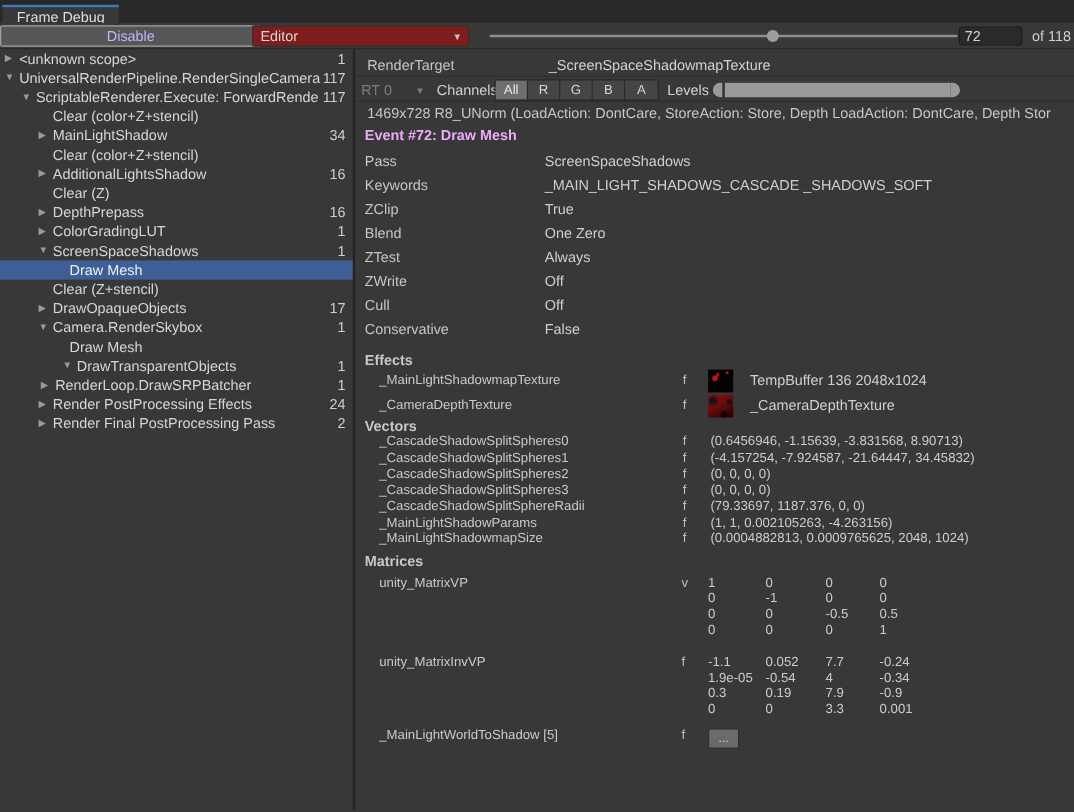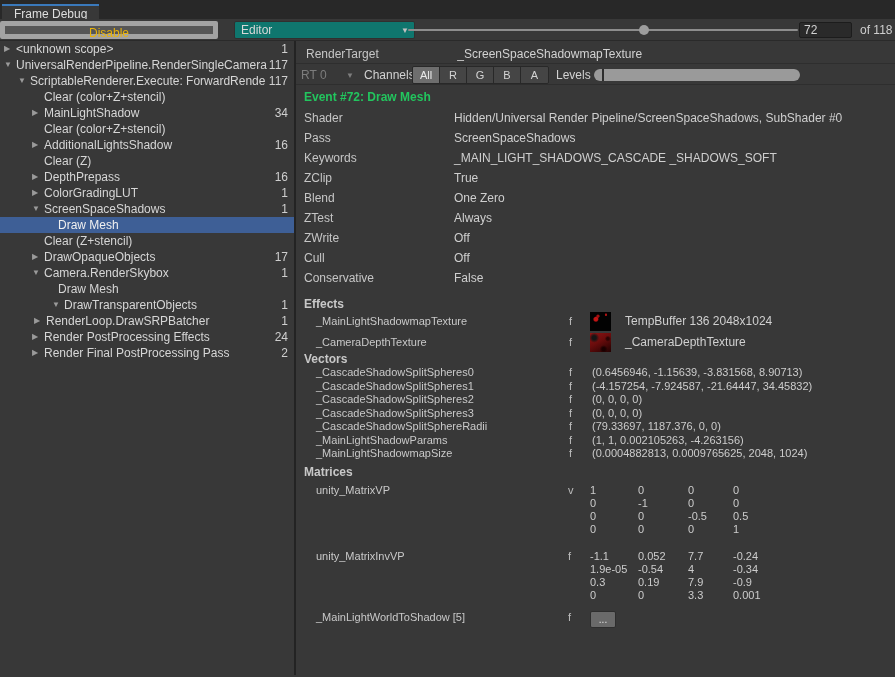--- a/index.html
+++ b/index.html
@@ -14,24 +14,24 @@
 
   
   .tabbar { height:19px; background:#282828; position:relative; }
   .tab { position:absolute; left:2px; top:4px; height:19px; background:#383838;
          border-top:2px solid #3a79bb; padding:0 12px; line-height:16px;
          color:#dedede; white-space:nowrap; }
 
   
   .toolbar { height:22px; background:#383838; position:relative; border-bottom:1px solid #2a2a2a; }
   .disable-btn { position:absolute; left:0; top:2px; width:218px; height:18px;
-                 background:#565656; border:5px solid #a3a3a3; border-radius:2px;
-                 color:#eab308; font:inherit; text-align:center; }
-  .dropdown { position:absolute; left:234px; top:2px; width:181px; height:18px;
-              background:#0f766e; border:1px solid #303030; border-radius:2px;
+                 background:#565656; border:1px solid #a3a3a3; border-radius:2px;
+                 color:#c4b5fd; font:inherit; text-align:center; }
+  .dropdown { position:absolute; left:210px; top:2px; width:181px; height:18px;
+              background:#7f1d1d; border:1px solid #303030; border-radius:2px;
               line-height:16px; padding-left:6px; color:#d8d8d8; }
   .dd-arrow { position:absolute; right:5px; top:1px; font-size:8px; color:#c0c0c0; }
   .dd-arrow.dim { color:#7d7d7d; }
   .event-slider { position:absolute; left:408px; top:2px; width:390px; height:18px; }
   .event-slider .track { position:absolute; left:0; right:0; top:8px; height:2px; background:#8d8d8d; border-radius:1px; }
   .event-slider .handle { position:absolute; top:4px; width:10px; height:10px; border-radius:50%;
                           background:#9d9d9d; transform:translateX(-50%); }
   .event-field { position:absolute; left:799px; top:3px; width:53px; height:16px;
                  background:#2a2a2a; border:1px solid #1c1c1c; border-radius:2px;
                  color:#d2d2d2; font:inherit; padding:0 4px; }
@@ -70,21 +70,21 @@
   .minmax { position:absolute; left:298px; top:5px; width:206px; height:12px;
             background:#2e2e2e; border-radius:6px; display:flex; align-items:stretch; }
   .mm-left { width:8px; background:#9a9a9a; border-radius:6px 0 0 6px; margin-right:2px; }
   .mm-fill { flex:1; background:#9a9a9a; }
   .mm-right { width:8px; background:#9a9a9a; border-radius:0 6px 6px 0; }
 
   
   .info-line { margin-top:3px; height:13px; line-height:13px; margin-left:10px;
                white-space:nowrap; overflow:hidden; color:#c6c6c6; }
   .event-title { margin-top:5px; height:14px; line-height:14px; margin-left:8px;
-                 font-weight:bold; color:#22c55e; white-space:nowrap; }
+                 font-weight:bold; color:#f0abfc; white-space:nowrap; }
   .kv-list { margin-top:4px; }
   .kv { height:20px; line-height:20px; white-space:nowrap; overflow:hidden; }
   .kv .k { display:inline-block; margin-left:8px; width:150px; color:#c6c6c6; }
   .kv .v { color:#cfcfcf; }
 
   
   .tabs { margin-top:14px; height:20px; margin-left:5px; display:flex; gap:1px; }
   .tab-btn { height:20px; padding:0 9px; background:#4a4a4a; border:1px solid #5d5d5d;
              border-radius:2px; color:#dadada; font:inherit; line-height:18px; }
   .tab-btn.active { background:#46627f; border-color:#5a7894; color:#e8eef5; }
@@ -200,23 +200,23 @@
             <button class="ch-btn">A</button>
           </div>
         <span class="lv-label">Levels</span>
         <div class="minmax">
           <div class="mm-left"></div>
           <div class="mm-fill"></div>
           <div class="mm-right"></div>
         </div>
       </div>
 
+      <div class="info-line">1469x728 R8_UNorm (LoadAction: DontCare, StoreAction: Store, Depth LoadAction: DontCare, Depth Stor</div>
       <div class="event-title">Event #72: Draw Mesh</div>
       <div class="kv-list" id="kv-list">
-          <div class="kv"><span class="k">Shader</span><span class="v">Hidden/Universal Render Pipeline/ScreenSpaceShadows, SubShader #0</span></div>
           <div class="kv"><span class="k">Pass</span><span class="v">ScreenSpaceShadows</span></div>
           <div class="kv"><span class="k">Keywords</span><span class="v">_MAIN_LIGHT_SHADOWS_CASCADE _SHADOWS_SOFT</span></div>
           <div class="kv"><span class="k">ZClip</span><span class="v">True</span></div>
           <div class="kv"><span class="k">Blend</span><span class="v">One Zero</span></div>
           <div class="kv"><span class="k">ZTest</span><span class="v">Always</span></div>
           <div class="kv"><span class="k">ZWrite</span><span class="v">Off</span></div>
           <div class="kv"><span class="k">Cull</span><span class="v">Off</span></div>
           <div class="kv"><span class="k">Conservative</span><span class="v">False</span></div>
         </div>
 

